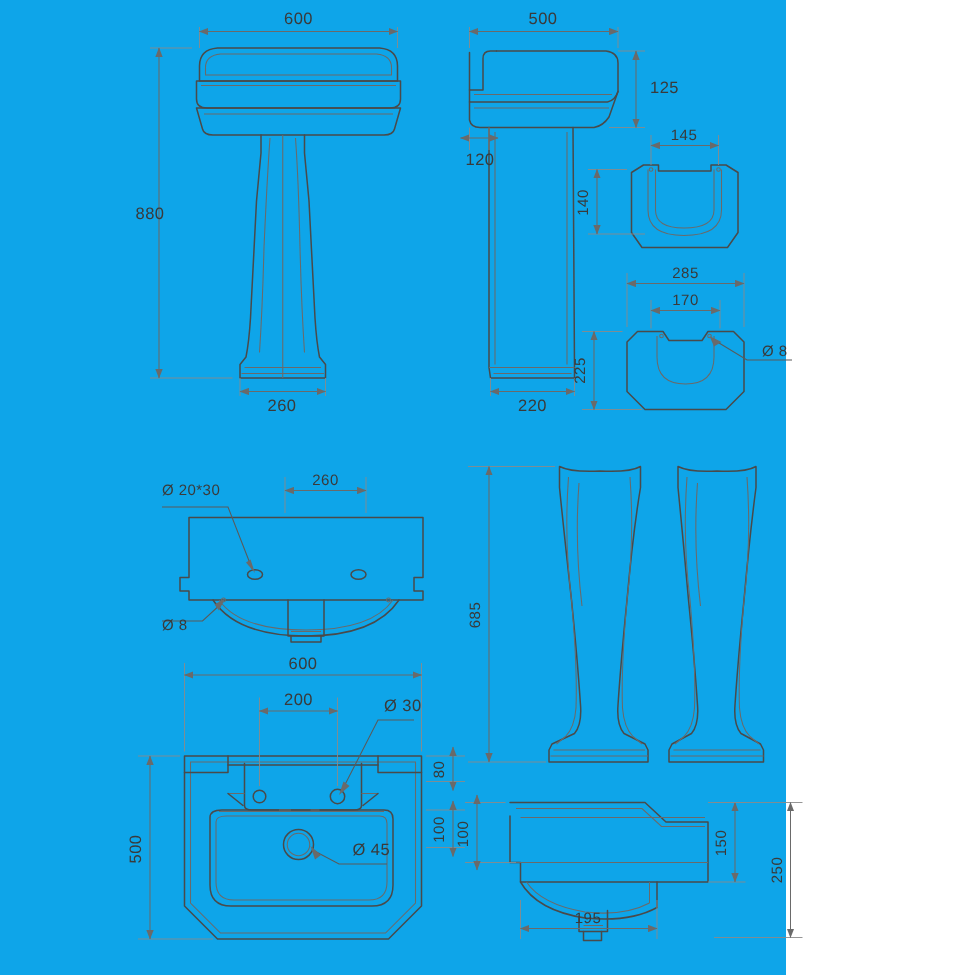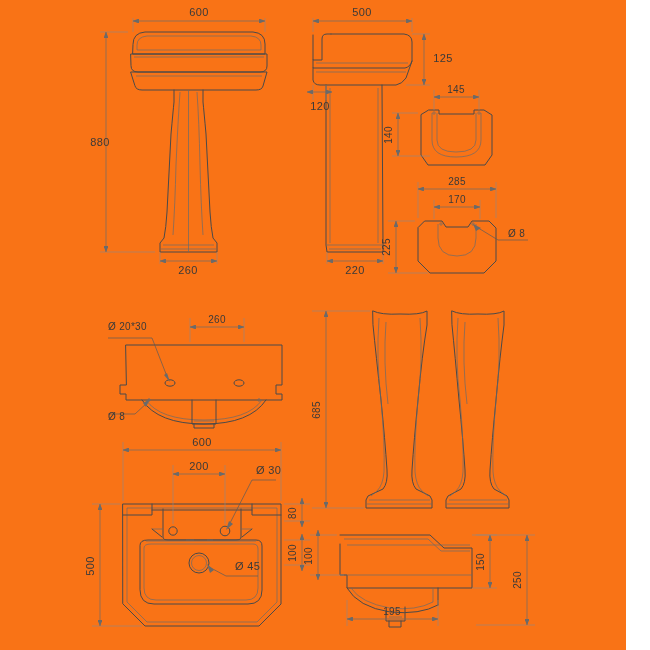--- a/index.html
+++ b/index.html
@@ -8,23 +8,23 @@
     background: #ffffff;
   }
   body {
     width: 650px;
     height: 650px;
     font-family: "Liberation Sans", sans-serif;
     overflow: hidden;
   }
   #sheet {
     position: relative;
-    width: 626px;
+    width: 524px;
     height: 650px;
-    background: #f97316;
+    background: #0ea5e9;
   }
   svg#drawing {
     display: block;
     width: 650px;
     height: 650px;
   }
   .outline {
     fill: none;
     stroke: #4a4a4a;
     stroke-width: 1;

